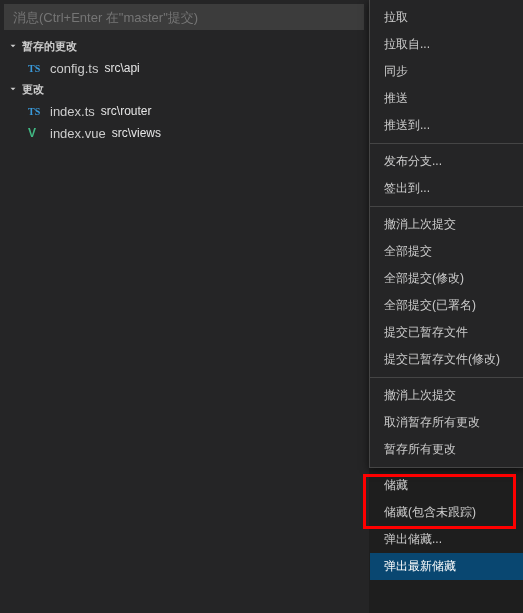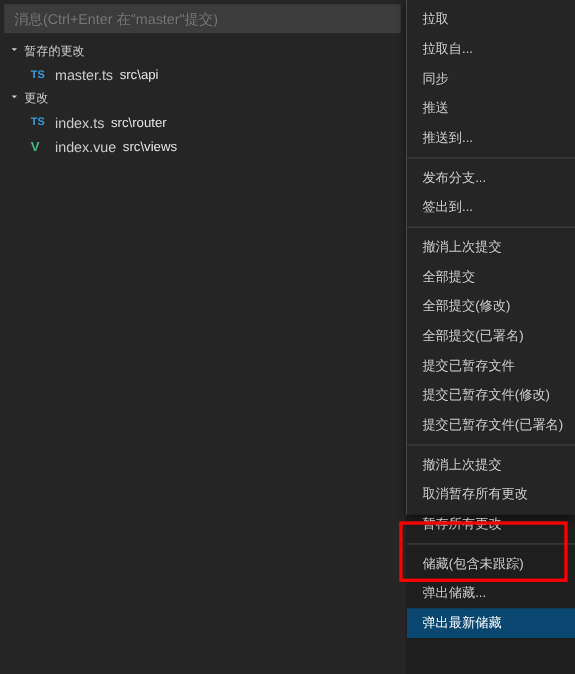--- a/index.html
+++ b/index.html
@@ -30,41 +30,41 @@
       font-size: 13px;
       font-family: inherit;
       outline: none;
     }
     .section-header {
       display: flex;
       align-items: center;
       padding: 3px 8px;
       color: #cccccc;
       font-size: 11px;
-      font-weight: 400;
+      font-weight: 700;
       cursor: pointer;
     }
     .chevron {
       display: inline-block;
       margin-right: 4px;
     }
     .tree-item {
       display: flex;
       align-items: center;
       padding: 2px 0 2px 28px;
       font-size: 13px;
       cursor: pointer;
       height: 22px;
     }
     .file-icon-ts {
       color: #3a9bdc;
       font-weight: 700;
       font-size: 10px;
       margin-right: 6px;
-      font-family: Liberation Sans, sans-serif;
+      font-family: Liberation Serif, serif;
       width: 16px;
       display: inline-block;
     }
     .file-icon-vue {
       color: #41b883;
       font-weight: 700;
       font-size: 12px;
       margin-right: 6px;
       width: 16px;
       display: inline-block;
@@ -125,21 +125,21 @@
     <span class="chevron">
       <svg width="10" height="10" viewBox="0 0 16 16">
           <path fill="#cccccc" d="M4 6l4 4 4-4z"></path>
         </svg>
     </span>
     <span>暂存的更改</span>
   </div>
 
   <div class="tree-item">
     <span class="file-icon-ts">TS</span>
-    <span class="file-name">master.ts</span>
+    <span class="file-name">config.ts</span>
     <span class="file-path">src\api</span>
   </div>
 
   <div class="section-header">
     <span class="chevron">
       <svg width="10" height="10" viewBox="0 0 16 16">
           <path fill="#cccccc" d="M4 6l4 4 4-4z"></path>
         </svg>
     </span>
     <span>更改</span>
@@ -167,25 +167,25 @@
   <div class="menu-separator"></div>
   <div class="menu-item">发布分支...</div>
   <div class="menu-item">签出到...</div>
   <div class="menu-separator"></div>
   <div class="menu-item">撤消上次提交</div>
   <div class="menu-item">全部提交</div>
   <div class="menu-item">全部提交(修改)</div>
   <div class="menu-item">全部提交(已署名)</div>
   <div class="menu-item">提交已暂存文件</div>
   <div class="menu-item">提交已暂存文件(修改)</div>
-  <div class="menu-item">提交已暂存文件(已署名)</div>
   <div class="menu-separator"></div>
   <div class="menu-item">撤消上次提交</div>
   <div class="menu-item">取消暂存所有更改</div>
   <div class="menu-item">暂存所有更改</div>
   <div class="menu-separator"></div>
+  <div class="menu-item">储藏</div>
   <div class="menu-item">储藏(包含未跟踪)</div>
   <div class="menu-item">弹出储藏...</div>
   <div class="menu-item highlighted">弹出最新储藏</div>
 
 </div>
 
 <div class="highlight-box"></div>
 
 </body></html>

